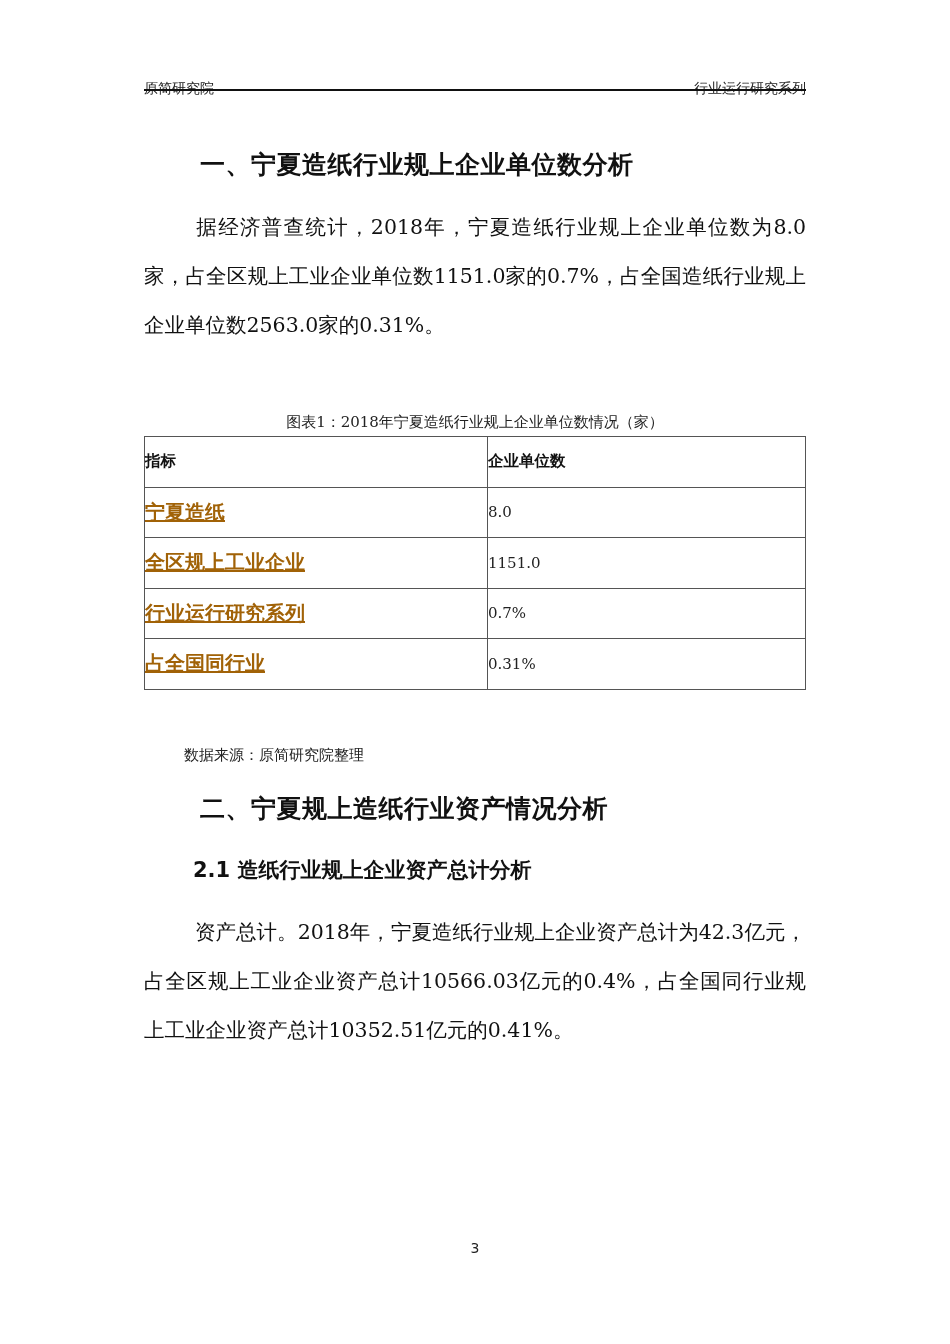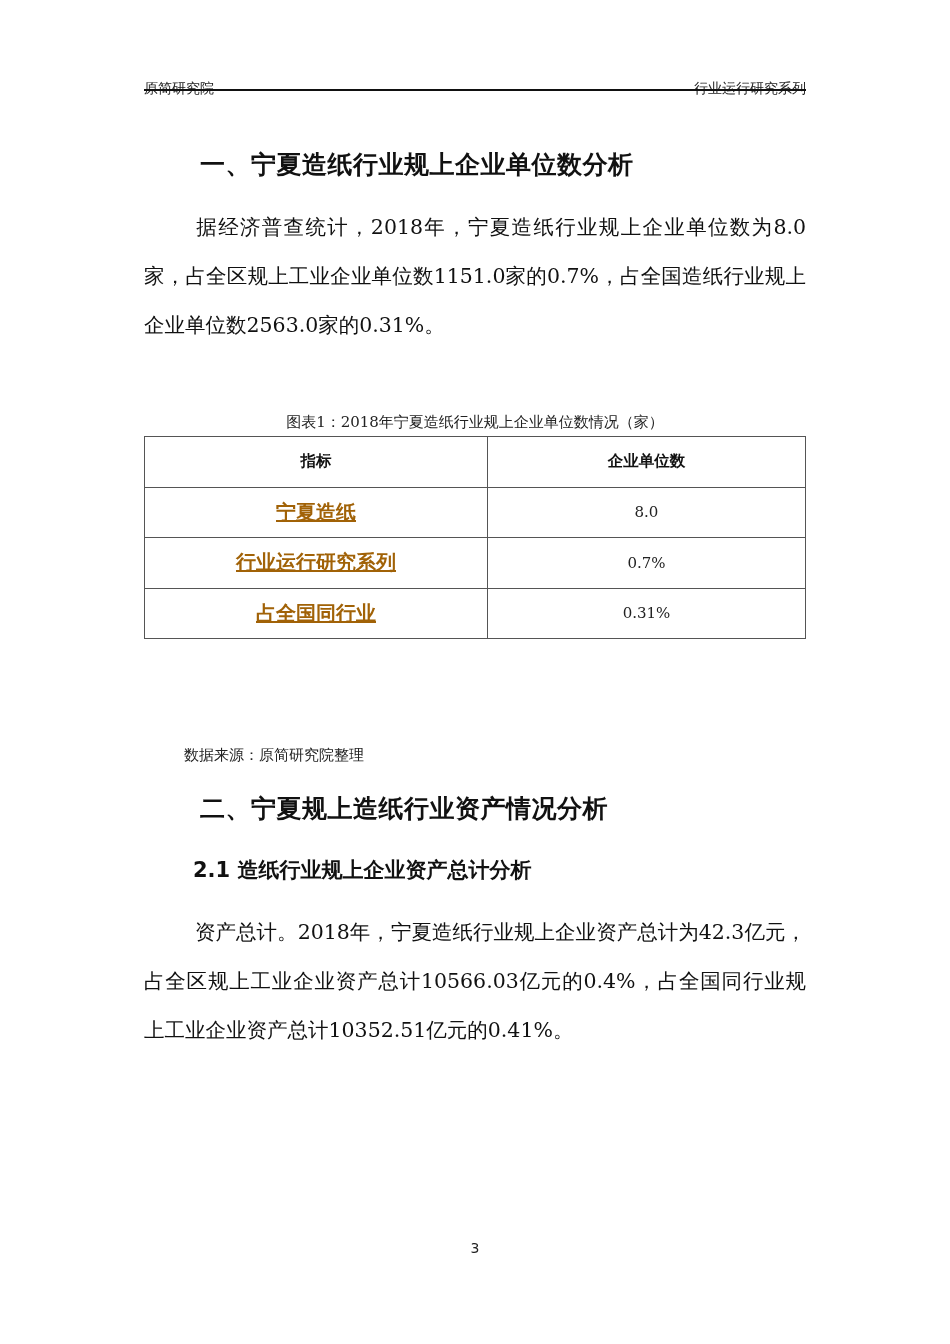--- a/index.html
+++ b/index.html
@@ -18,21 +18,21 @@
 
     .para { position: absolute; left: 144px; width: 662px; font-size: 20.5px; line-height: 49px;
             text-align: justify; text-align-last: left; color: #111; }
     .para .indent { display: inline-block; width: 51px; }
 
     .caption { position: absolute; left: 144px; width: 662px; top: 413px; text-align: center;
                font-size: 15px; color: #222; }
 
     table.data { position: absolute; left: 144px; top: 436px; width: 662px; border-collapse: collapse;
                  border: 1.5px solid #333; }
-    table.data td, table.data th { border: 1px solid #555; height: 49.5px; text-align: center; padding: 0; margin-top: 7px; }
+    table.data td, table.data th { border: 1px solid #555; height: 49.5px; text-align: left; padding: 0; margin-top: 7px; }
     table.data th { font-family: "DejaVu Sans", "Liberation Sans", sans-serif; font-weight: bold; font-size: 15.5px; color: #111; }
     table.data td.label { font-family: "DejaVu Sans", "Liberation Sans", sans-serif; font-weight: bold; font-size: 20px; color: #a16207; width: 342px; text-decoration: underline; }
     table.data td.value { font-family: "DejaVu Serif", "Liberation Serif", serif; font-size: 15px; color: #222; }
 
     .source { position: absolute; left: 184px; top: 746px; font-size: 15px; color: #222; }
 
     .page-num { position: absolute; left: 0; width: 950px; top: 1240px; text-align: center;
                 font-family: "DejaVu Sans", "Liberation Sans", sans-serif; font-size: 14px; color: #222; }
   </style>
 </head>
@@ -56,20 +56,24 @@
       <th>指标</th>
       <th>企业单位数</th>
     </tr>
   </thead>
   <tbody>
     <tr>
       <td class="label">宁夏造纸</td>
       <td class="value">8.0</td>
     </tr>
     <tr>
+      <td class="label">全区规上工业企业</td>
+      <td class="value">1151.0</td>
+    </tr>
+    <tr>
       <td class="label">行业运行研究系列</td>
       <td class="value">0.7%</td>
     </tr>
     <tr>
       <td class="label">占全国同行业</td>
       <td class="value">0.31%</td>
     </tr>
   </tbody>
 </table>
 

